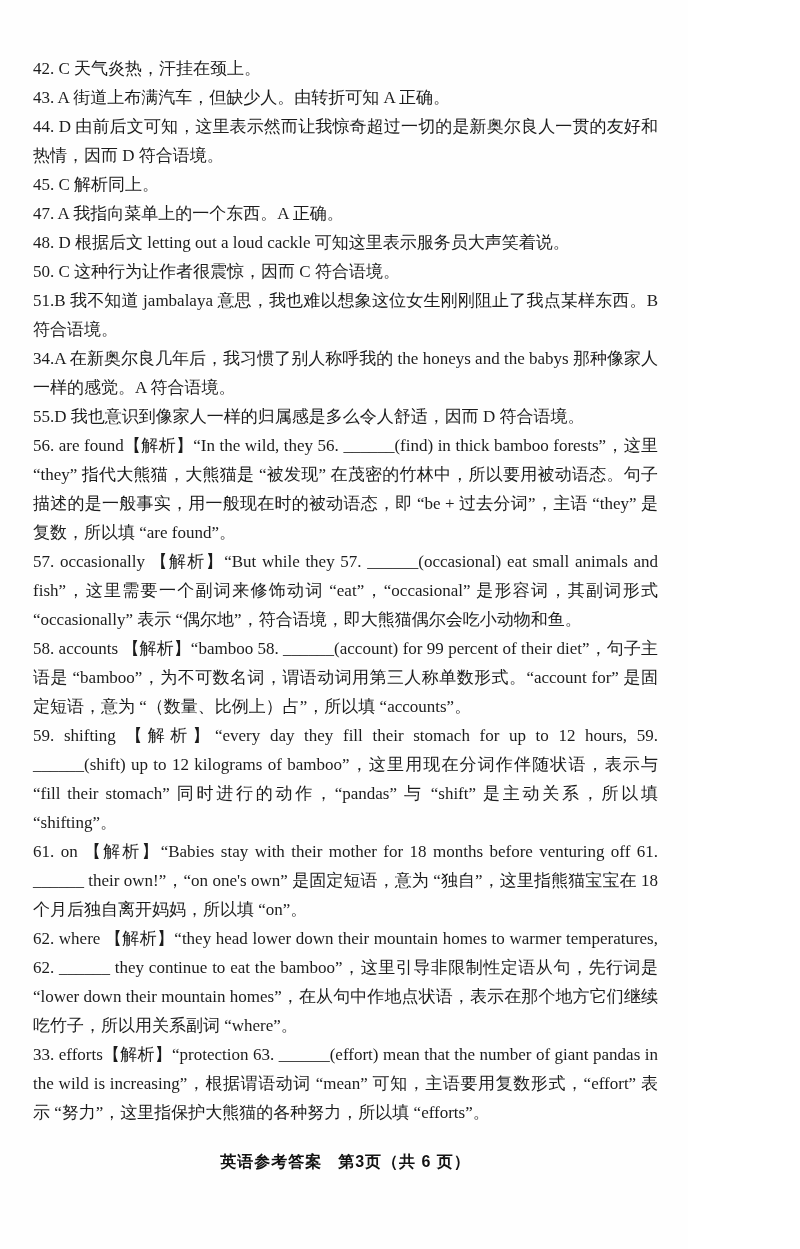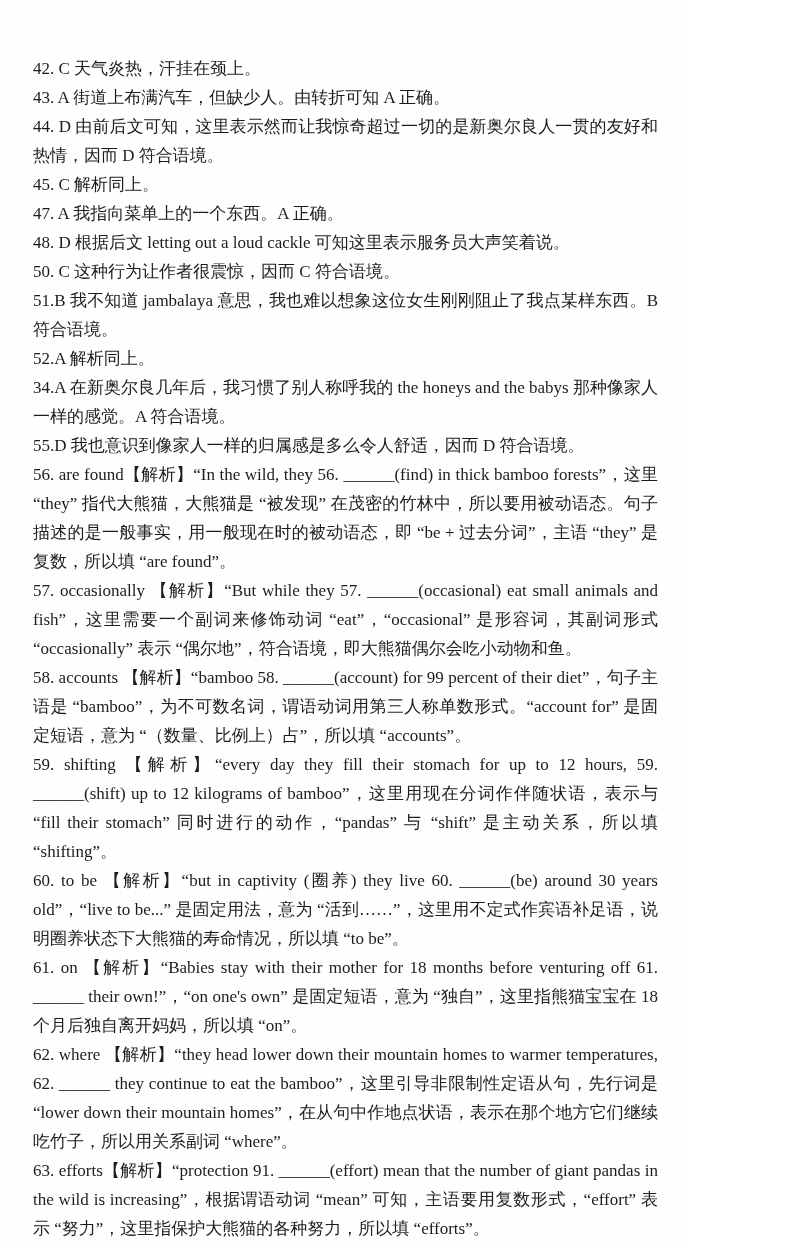--- a/index.html
+++ b/index.html
@@ -44,29 +44,27 @@
 <div class="page">
   <div class="answer-list">
     <p>42. C 天气炎热，汗挂在颈上。</p>
     <p>43. A 街道上布满汽车，但缺少人。由转折可知 A 正确。</p>
     <p>44. D 由前后文可知，这里表示然而让我惊奇超过一切的是新奥尔良人一贯的友好和热情，因而 D 符合语境。</p>
     <p>45. C 解析同上。</p>
     <p>47. A 我指向菜单上的一个东西。A 正确。</p>
     <p>48. D 根据后文 letting out a loud cackle 可知这里表示服务员大声笑着说。</p>
     <p>50. C 这种行为让作者很震惊，因而 C 符合语境。</p>
     <p>51.B 我不知道 jambalaya 意思，我也难以想象这位女生刚刚阻止了我点某样东西。B 符合语境。</p>
-    <p>52.A 解析同上。</p>
     <p>34.A 在新奥尔良几年后，我习惯了别人称呼我的 the honeys and the babys 那种像家人一样的感觉。A 符合语境。</p>
     <p>55.D 我也意识到像家人一样的归属感是多么令人舒适，因而 D 符合语境。</p>
     <p>56. are found【解析】“In the wild, they 56. ______(find) in thick bamboo forests”，这里 “they” 指代大熊猫，大熊猫是 “被发现” 在茂密的竹林中，所以要用被动语态。句子描述的是一般事实，用一般现在时的被动语态，即 “be + 过去分词”，主语 “they” 是复数，所以填 “are found”。</p>
     <p>57. occasionally 【解析】“But while they 57. ______(occasional) eat small animals and fish”，这里需要一个副词来修饰动词 “eat”，“occasional” 是形容词，其副词形式 “occasionally” 表示 “偶尔地”，符合语境，即大熊猫偶尔会吃小动物和鱼。</p>
     <p>58. accounts 【解析】“bamboo 58. ______(account) for 99 percent of their diet”，句子主语是 “bamboo”，为不可数名词，谓语动词用第三人称单数形式。“account for” 是固定短语，意为 “（数量、比例上）占”，所以填 “accounts”。</p>
     <p>59. shifting 【解析】“every day they fill their stomach for up to 12 hours, 59. ______(shift) up to 12 kilograms of bamboo”，这里用现在分词作伴随状语，表示与 “fill their stomach” 同时进行的动作，“pandas” 与 “shift” 是主动关系，所以填 “shifting”。</p>
-    <p>60. to be 【解析】“but in captivity (圈养) they live 60. ______(be) around 30 years old”，“live to be...” 是固定用法，意为 “活到……”，这里用不定式作宾语补足语，说明圈养状态下大熊猫的寿命情况，所以填 “to be”。</p>
     <p>61. on 【解析】“Babies stay with their mother for 18 months before venturing off 61. ______ their own!”，“on one's own” 是固定短语，意为 “独自”，这里指熊猫宝宝在 18 个月后独自离开妈妈，所以填 “on”。</p>
     <p>62. where 【解析】“they head lower down their mountain homes to warmer temperatures, 62. ______ they continue to eat the bamboo”，这里引导非限制性定语从句，先行词是 “lower down their mountain homes”，在从句中作地点状语，表示在那个地方它们继续吃竹子，所以用关系副词 “where”。</p>
-    <p>63. efforts【解析】“protection 91. ______(effort) mean that the number of giant pandas in the wild is increasing”，根据谓语动词 “mean” 可知，主语要用复数形式，“effort” 表示 “努力”，这里指保护大熊猫的各种努力，所以填 “efforts”。</p>
+    <p>33. efforts【解析】“protection 63. ______(effort) mean that the number of giant pandas in the wild is increasing”，根据谓语动词 “mean” 可知，主语要用复数形式，“effort” 表示 “努力”，这里指保护大熊猫的各种努力，所以填 “efforts”。</p>
   </div>
 
   <div class="footer">
     <span class="doc-title">英语参考答案</span><span>第3页（共 6 页）</span>
   </div>
 </div>
 
 </body></html>

